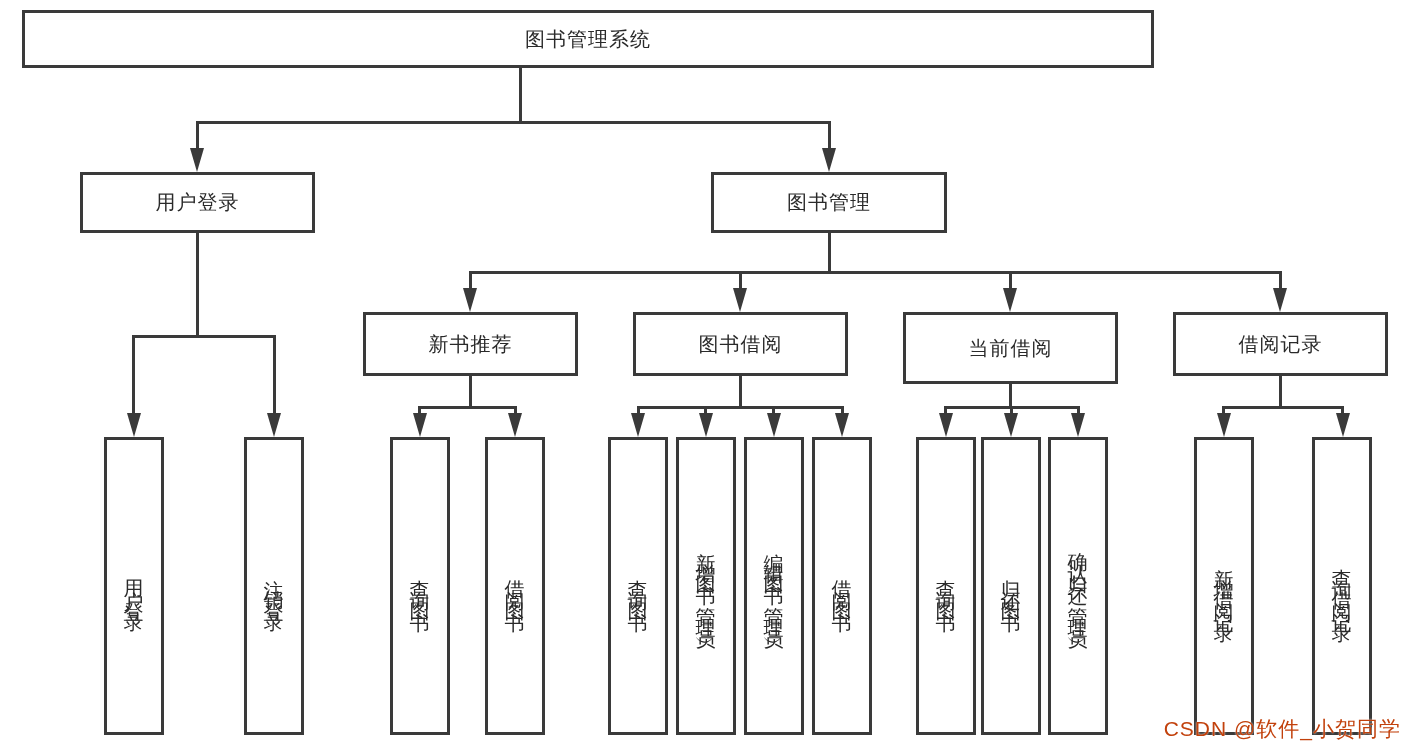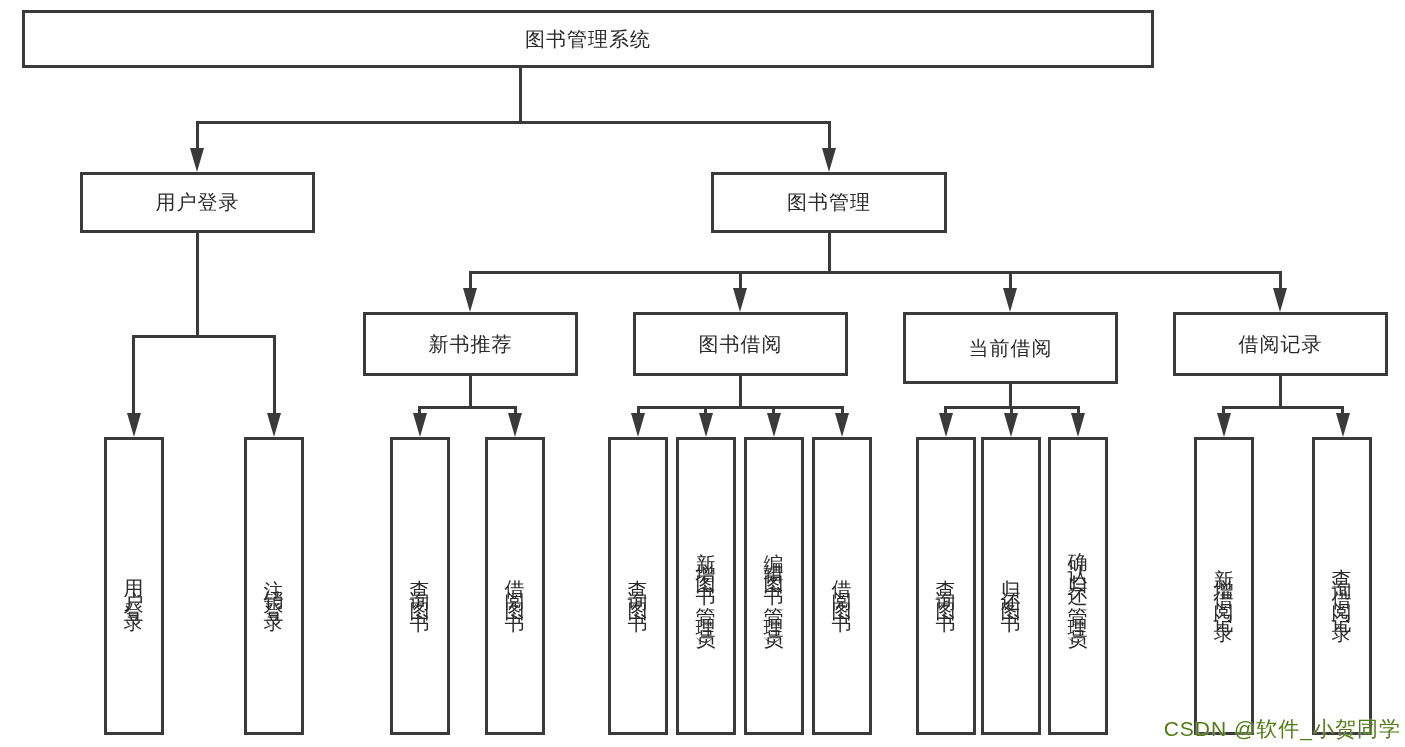--- a/index.html
+++ b/index.html
@@ -40,21 +40,21 @@
     border-left:7px solid transparent;
     border-right:7px solid transparent;
     border-top:24px solid #3a3a3a;
     z-index:1;
   }
   .watermark{
     position:absolute;
     right:4px;
     top:715px;
     font-size:21px;
-    color:#4d7c0f;
+    color:#c2410c;
     text-shadow:0 0 2px #ffffff;
     letter-spacing:1px;
     z-index:5;
     white-space:nowrap;
   }
 </style>
 </head>
 <body>
 
 <div id="canvas">

